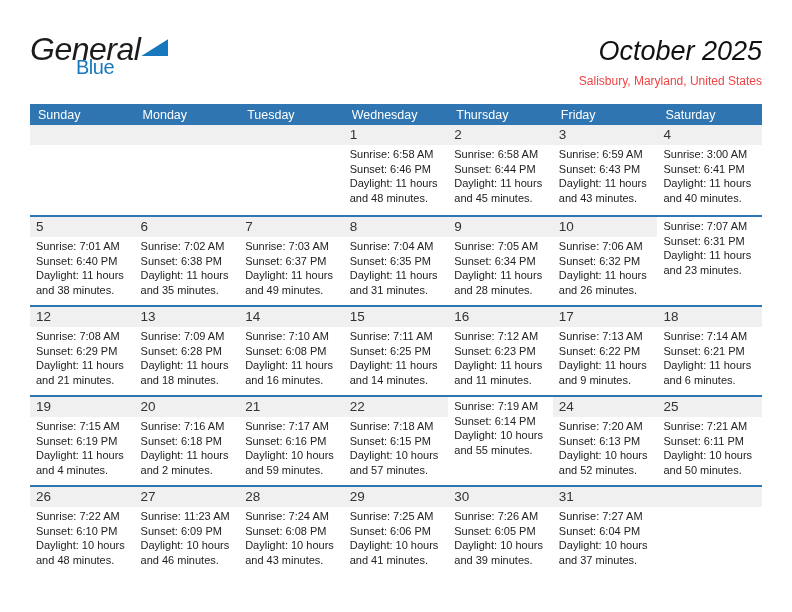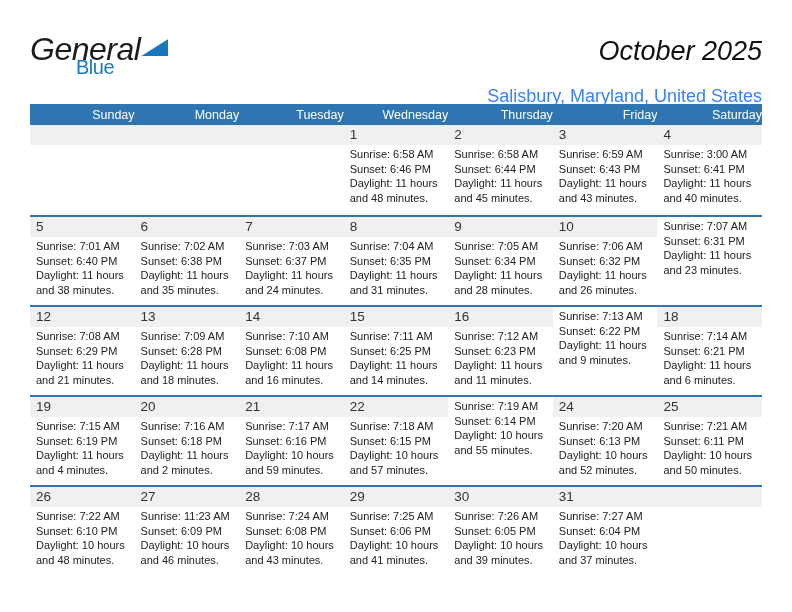--- a/index.html
+++ b/index.html
@@ -23,32 +23,32 @@
     clip-path: polygon(100% 0, 100% 100%, 0 100%);
   }
   .logo-blue {
     font-size: 20px; color: #1778be; letter-spacing: -0.5px;
     margin-left: 46px; margin-top: -4px; line-height: 22px;
   }
 
   
   .title-block { position: absolute; right: 30px; top: 36px; text-align: right; }
   .cal-title { font-size: 27px; color: #111111; line-height: 30px; font-style: italic; }
-  .cal-subtitle { font-size: 18px; color: #3b82f6; margin-top: 20px; }
+  .cal-subtitle { font-size: 12px; color: #ef4444; margin-top: 8px; }
 
   
   .calendar { position: absolute; left: 30px; top: 104px; width: 732px; }
 
   .weekday-header {
     display: grid; grid-template-columns: repeat(7, 1fr);
     background: #2e75b2; height: 21px; align-items: center;
   }
   .weekday-cell {
     color: #ffffff; font-size: 12.5px; padding-left: 8px;
-    white-space: nowrap; overflow: hidden; text-align: right;
+    white-space: nowrap; overflow: hidden;
   }
 
   .week {
     display: grid; grid-template-columns: repeat(7, 1fr);
     height: 90px;
   }
   .week.bordered { border-top: 2px solid #2e75b2; height: 90px; }
 
   .day-cell { overflow: hidden; }
   .day-num {
@@ -152,21 +152,21 @@
             <div class="detail-line">Daylight: 11 hours</div>
             <div class="detail-line">and 35 minutes.</div>
           </div>
         </div>
         <div class="day-cell">
           <div class="day-num">7</div>
           <div class="day-details">
             <div class="detail-line">Sunrise: 7:03 AM</div>
             <div class="detail-line">Sunset: 6:37 PM</div>
             <div class="detail-line">Daylight: 11 hours</div>
-            <div class="detail-line">and 24 minutes.</div>
+            <div class="detail-line">and 49 minutes.</div>
           </div>
         </div>
         <div class="day-cell">
           <div class="day-num">8</div>
           <div class="day-details">
             <div class="detail-line">Sunrise: 7:04 AM</div>
             <div class="detail-line">Sunset: 6:35 PM</div>
             <div class="detail-line">Daylight: 11 hours</div>
             <div class="detail-line">and 31 minutes.</div>
           </div>
@@ -238,20 +238,21 @@
         <div class="day-cell">
           <div class="day-num">16</div>
           <div class="day-details">
             <div class="detail-line">Sunrise: 7:12 AM</div>
             <div class="detail-line">Sunset: 6:23 PM</div>
             <div class="detail-line">Daylight: 11 hours</div>
             <div class="detail-line">and 11 minutes.</div>
           </div>
         </div>
         <div class="day-cell">
+          <div class="day-num">17</div>
           <div class="day-details">
             <div class="detail-line">Sunrise: 7:13 AM</div>
             <div class="detail-line">Sunset: 6:22 PM</div>
             <div class="detail-line">Daylight: 11 hours</div>
             <div class="detail-line">and 9 minutes.</div>
           </div>
         </div>
         <div class="day-cell">
           <div class="day-num">18</div>
           <div class="day-details">

